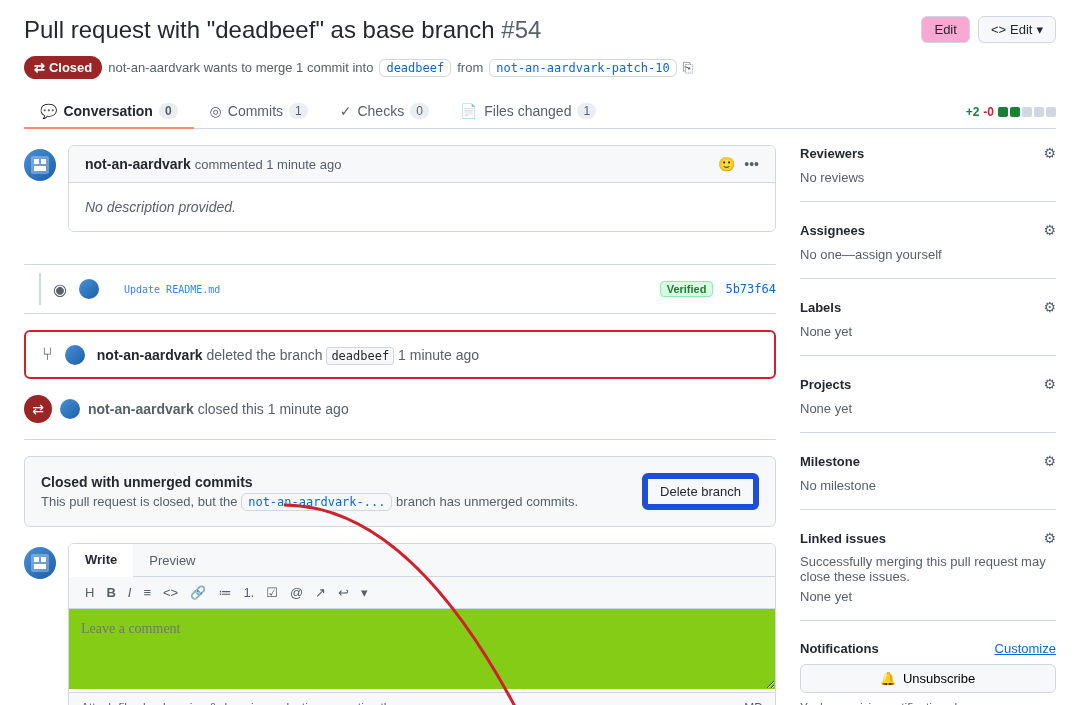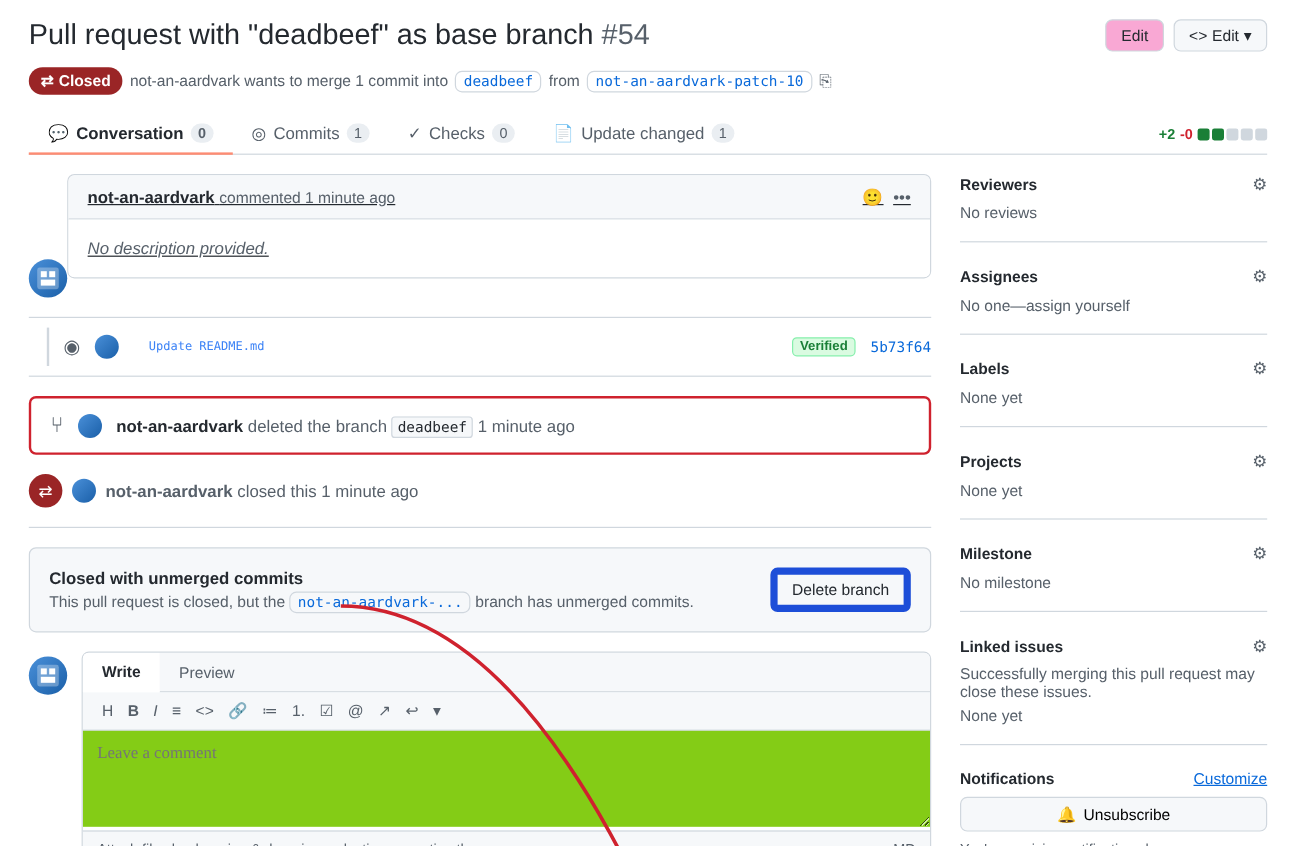--- a/index.html
+++ b/index.html
@@ -127,40 +127,40 @@
       <span>Commits</span>
       <span class="tab-count">1</span>
     </a>
     <a class="tab">
       <span>✓</span>
       <span>Checks</span>
       <span class="tab-count">0</span>
     </a>
     <a class="tab">
       <span>📄</span>
-      <span>Update changed</span>
+      <span>Files changed</span>
       <span class="tab-count">1</span>
     </a>
     <div class="tab-diff-stat">
       <span class="diff-add">+2</span>
       <span class="diff-del">-0</span>
       <div class="diff-blocks">
         <div class="diff-block add"></div>
         <div class="diff-block add"></div>
         <div class="diff-block neutral"></div>
         <div class="diff-block neutral"></div>
         <div class="diff-block neutral"></div>
       </div>
     </div>
   </div>
 
   <div class="content">
     <div class="main main-wrapper">
 
-      <div style="display:flex; margin-bottom:16px; align-items:flex-end;text-decoration:underline;">
+      <div style="display:flex; gap:12px; margin-bottom:16px; align-items:flex-start;">
         <div class="avatar" style="background: linear-gradient(135deg, #4a90d9, #1a5fa8); margin-top:4px;">
           <svg width="24" height="24" viewBox="0 0 24 24" fill="white">
               <rect x="3" y="3" width="18" height="18" rx="2" fill="white" opacity="0.3"></rect>
               <rect x="6" y="6" width="5" height="5" fill="white"></rect>
               <rect x="13" y="6" width="5" height="5" fill="white"></rect>
               <rect x="6" y="13" width="12" height="5" fill="white"></rect>
             </svg>
         </div>
         <div class="comment-block" style="flex:1;">
           <div class="comment-header">

